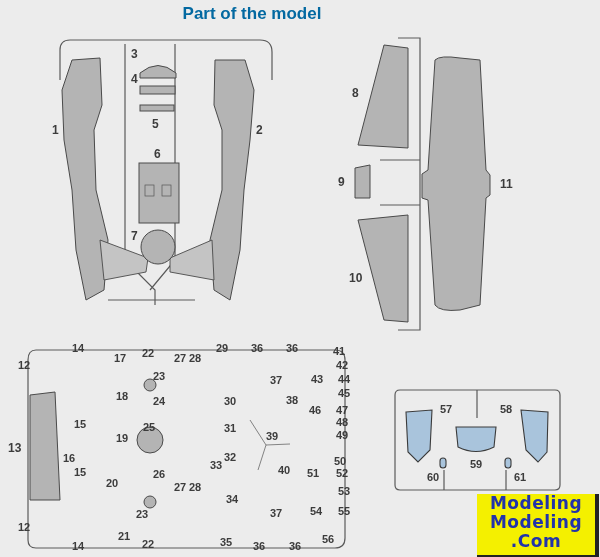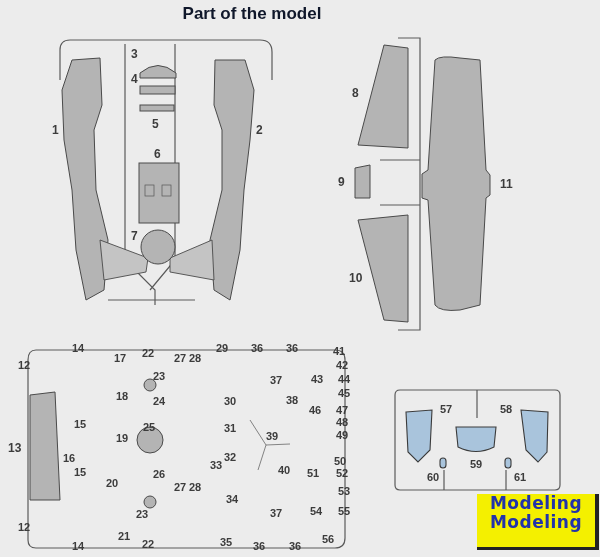--- a/index.html
+++ b/index.html
@@ -1,26 +1,26 @@
 <!DOCTYPE html>
 <html><head>
 <meta charset="utf-8">
 <style>
   html,body{margin:0;padding:0;}
   body{width:600px;height:557px;background:#ececec;position:relative;overflow:hidden;font-family:"Liberation Sans",sans-serif;}
-  .title{position:absolute;left:0;top:4px;width:504px;text-align:center;font-weight:bold;font-size:17px;color:#0f172a;}
+  .title{position:absolute;left:0;top:4px;width:504px;text-align:center;font-weight:bold;font-size:17px;color:#0369a1;}
   svg.sheet{position:absolute;left:0;top:0;}
   .num{font-family:"Liberation Sans",sans-serif;font-weight:bold;fill:#3c3c3c;font-size:12px;}
   .num-s{font-size:11px;}
   .sprue{fill:none;stroke:#5a5a5a;stroke-width:1.2;}
   .part{fill:#b4b4b4;stroke:#4a4a4a;stroke-width:1;}
   .part-light{fill:#c4c4c4;stroke:#4a4a4a;stroke-width:0.9;}
   .clear{fill:#a9c4dc;stroke:#3b3b3b;stroke-width:1.1;}
   .detail{fill:none;stroke:#555;stroke-width:0.7;}
-  .logo{position:absolute;left:477px;top:494px;width:122px;height:56px;background:#f4f000;border-right:4px solid #222;border-bottom:3px solid #222;box-sizing:border-box;text-align:center;}
+  .logo{position:absolute;left:477px;top:494px;width:122px;height:64px;background:#f4f000;border-right:4px solid #222;border-bottom:3px solid #222;box-sizing:border-box;text-align:center;}
   .logo div{font-family:"DejaVu Sans",sans-serif;font-weight:bold;color:#2233aa;font-size:17px;line-height:19px;letter-spacing:0.5px;}
 </style>
 </head>
 <body>
 
 <div class="title">Part of the model</div>
 
 <svg class="sheet" width="600" height="557" viewBox="0 0 600 557">
 
   <g>
@@ -139,13 +139,14 @@
     <text class="num num-s" x="500" y="413">58</text>
     <text class="num num-s" x="470" y="468">59</text>
     <text class="num num-s" x="427" y="481">60</text>
     <text class="num num-s" x="514" y="481">61</text>
   </g>
 </svg>
 
 <div class="logo">
   <div>Modeling</div>
   <div>Modeling</div>
+  <div>.Com</div>
 </div>
 
 </body></html>

